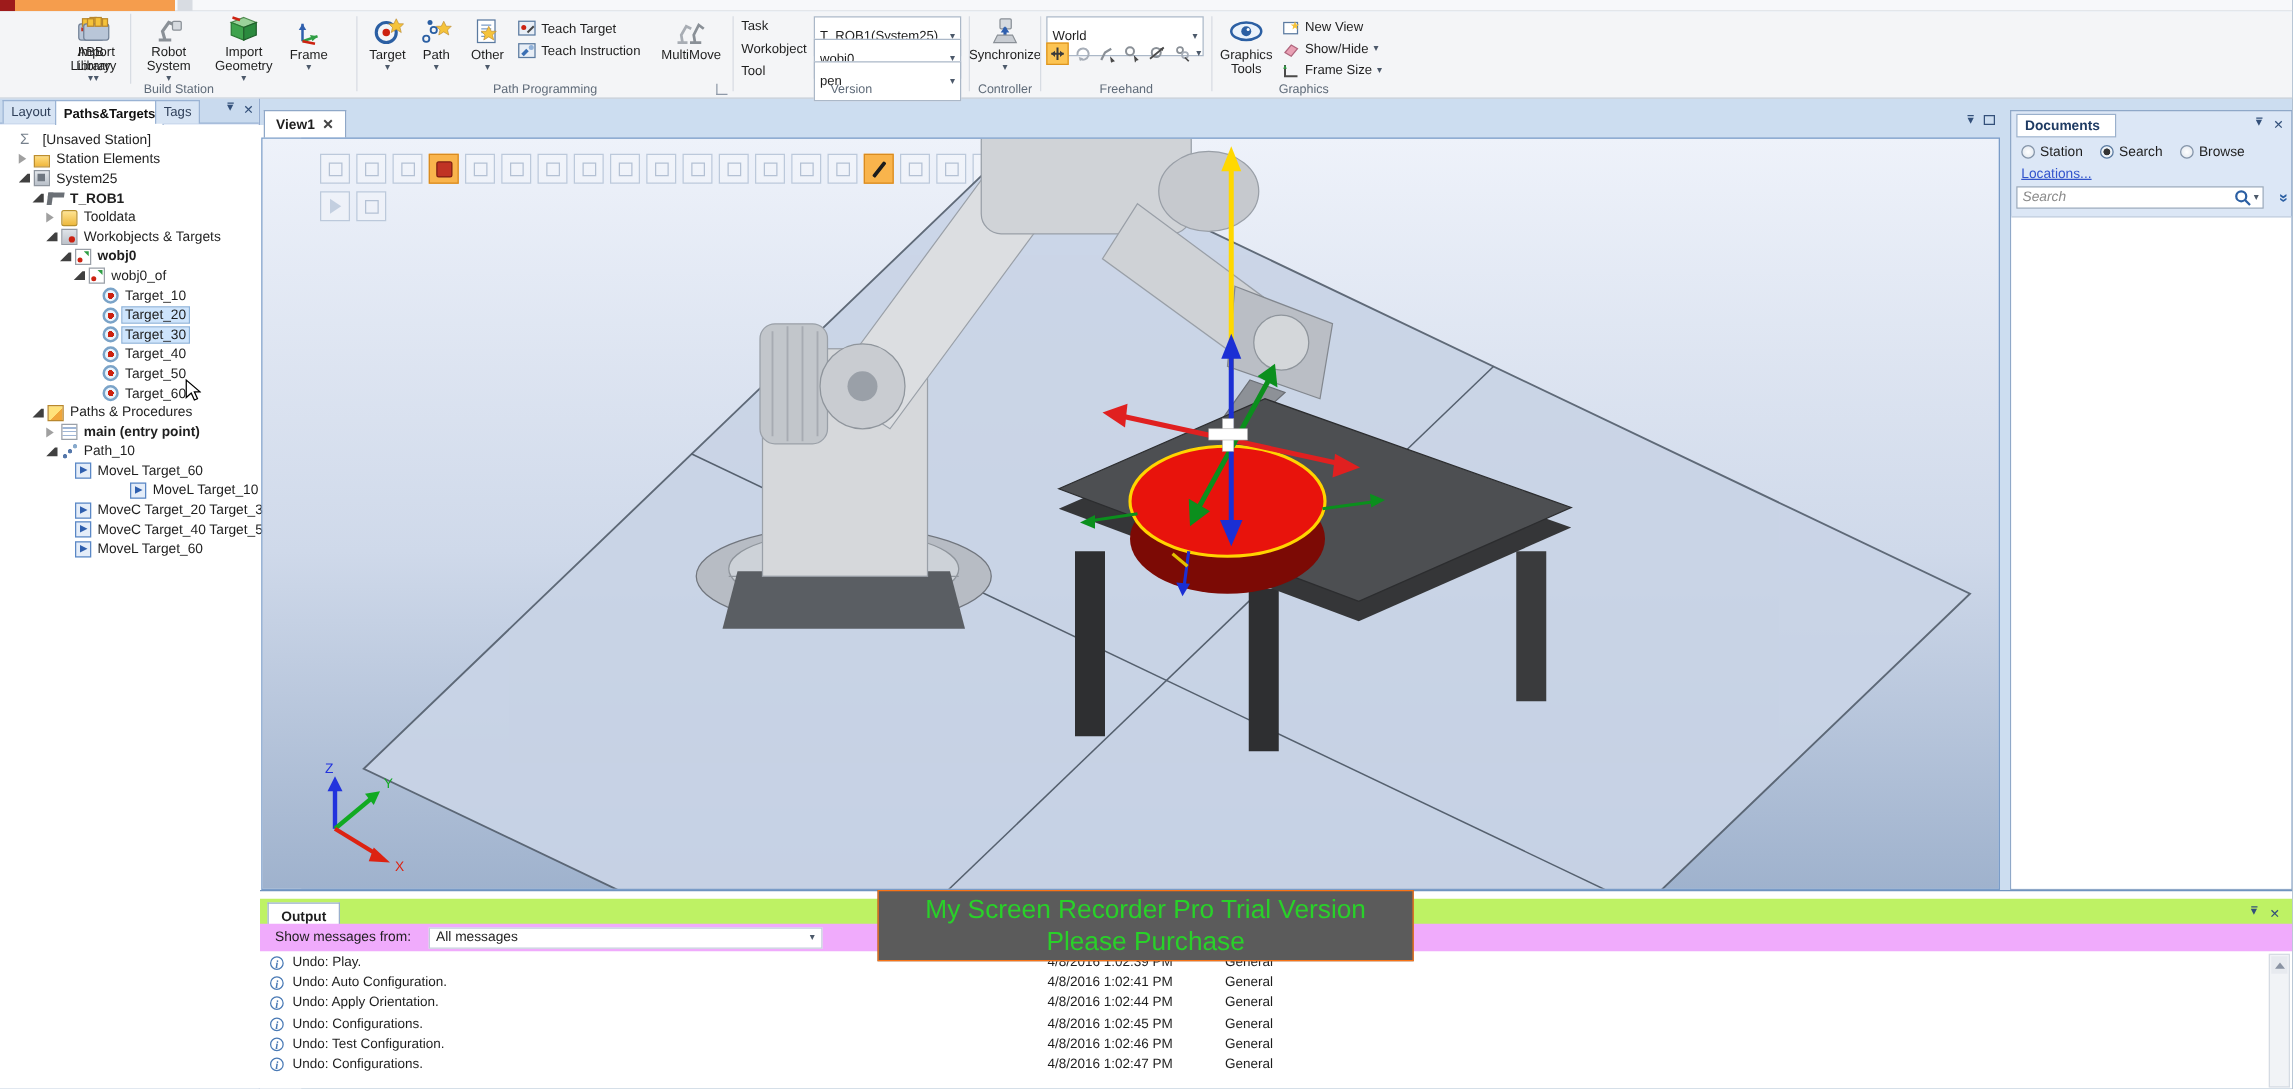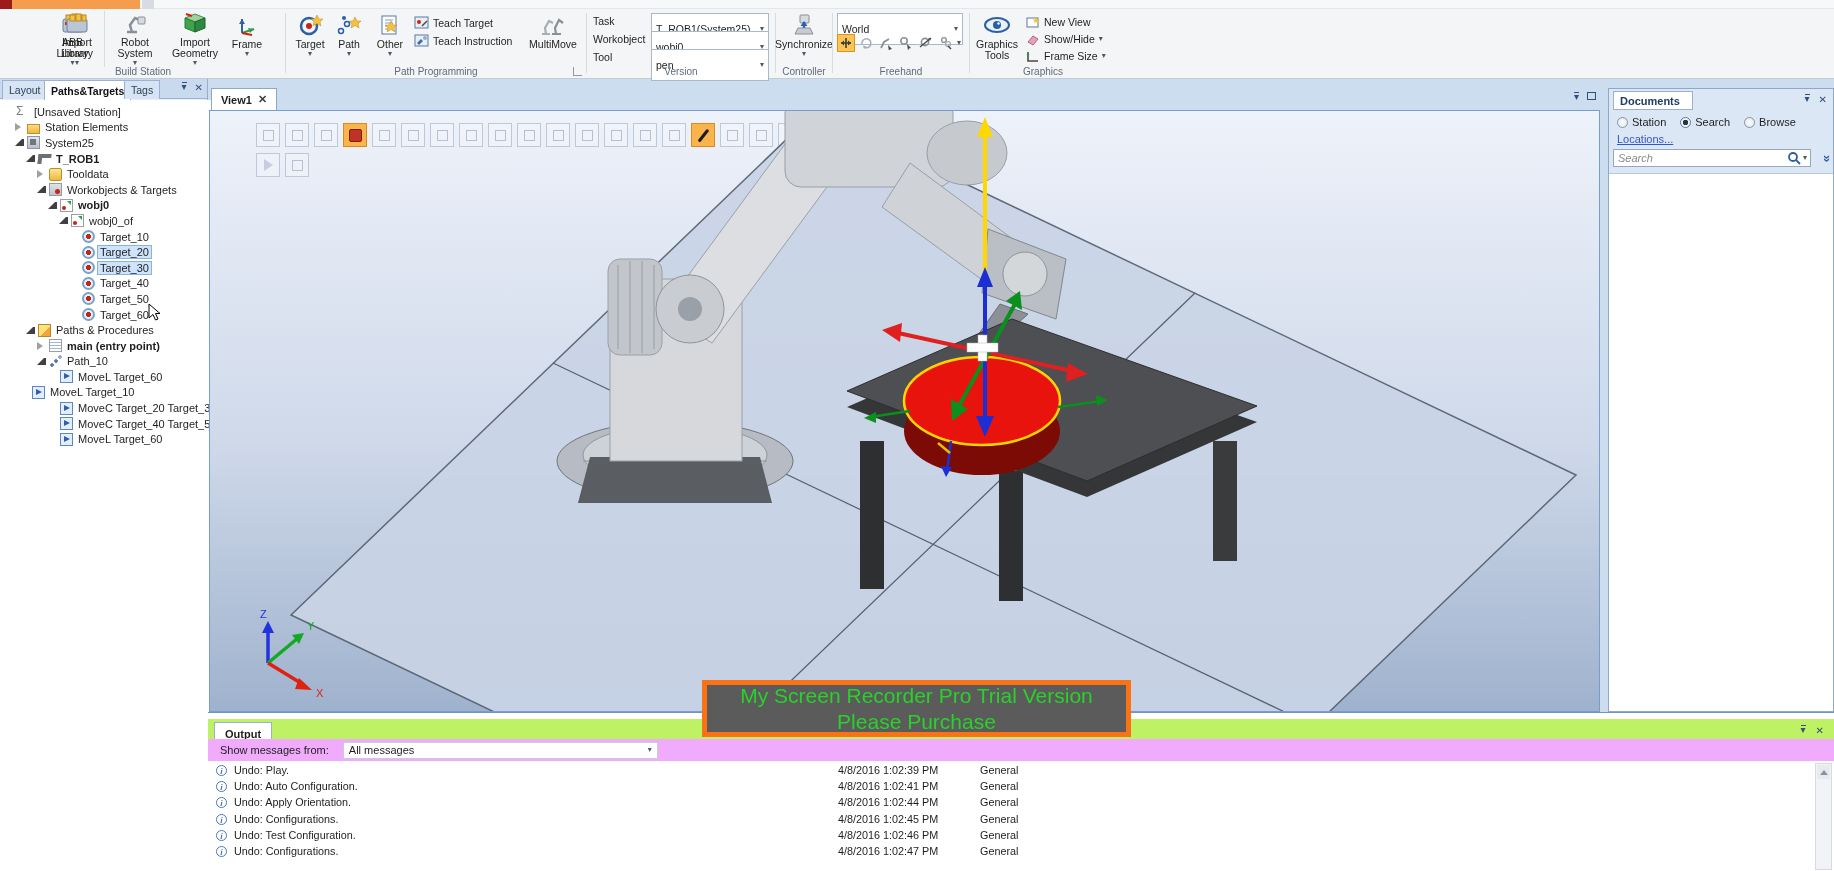--- a/index.html
+++ b/index.html
@@ -116,21 +116,21 @@
   .out-row .info-ic { position:absolute; left:8px; top:2px; width:11px; height:11px; border-radius:50%; border:1px solid #4a7ab5; color:#4a7ab5;
                       font:italic bold 9px "Liberation Serif", serif; text-align:center; line-height:10px; }
   .out-row .info-ic::before { content:"i"; }
   .out-text { position:absolute; left:26px; top:1px; font-size:10.8px; }
   .out-time { position:absolute; left:630px; top:1px; font-size:10.8px; }
   .out-cat  { position:absolute; left:772px; top:1px; font-size:10.8px; }
   .out-scroll { position:absolute; right:2px; top:50px; width:17px; height:107px; background:#f1f3f6; border:1px solid #d5dbe3; }
   .out-scroll .up { position:absolute; top:1px; left:1px; width:13px; height:14px; background:#e7eaef; display:flex; align-items:center; justify-content:center; }
   .out-scroll .up::before { content:""; width:0; height:0; border-left:4px solid transparent; border-right:4px solid transparent; border-bottom:5px solid #8a93a3; }
   
-  .watermark { position:absolute; left:702px; top:680px; width:429px; height:57px; background:#5b5b5b; border:5px solid #f97316; z-index:60;
+  .watermark { position:absolute; left:702px; top:712px; width:429px; height:57px; background:#5b5b5b; border:1px solid #f97316; z-index:60;
                display:flex; flex-direction:column; align-items:center; justify-content:center; }
   .watermark div { color:#29d129; font-size:21px; line-height:26px; font-family:"Liberation Sans", sans-serif; }
   
   .cursor { position:absolute; left:148px; top:303px; z-index:70; }
 </style>
 </head>
 <body>
 
 <div class="app">
 
@@ -526,21 +526,21 @@
           <span class="tree-ic ic-path"></span>
           <span class="tree-label">Path_10</span>
         </div>
 
         <div class="tree-row" style="padding-left: 48px;">
           <span class="exp"></span>
           <span class="tree-ic ic-move"></span>
           <span class="tree-label">MoveL Target_60</span>
         </div>
 
-        <div class="tree-row" style="padding-left: 20px;">
+        <div class="tree-row" style="padding-left: 60px; justify-content: center;">
           <span class="exp"></span>
           <span class="tree-ic ic-move"></span>
           <span class="tree-label">MoveL Target_10</span>
         </div>
 
         <div class="tree-row" style="padding-left: 48px;">
           <span class="exp"></span>
           <span class="tree-ic ic-move"></span>
           <span class="tree-label">MoveC Target_20 Target_30</span>
         </div>

